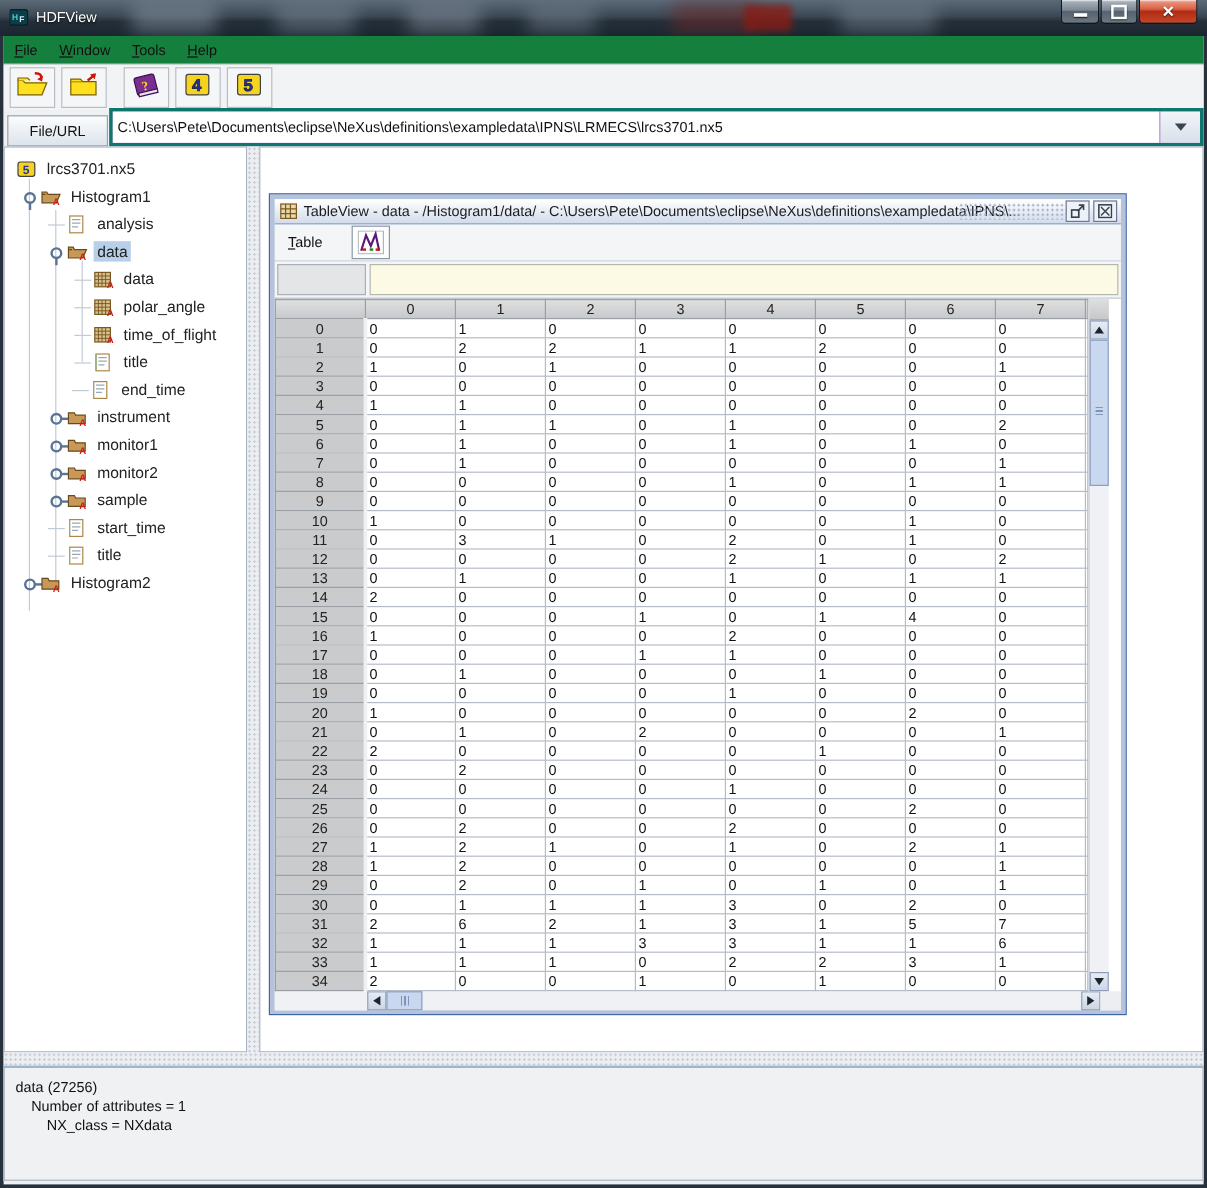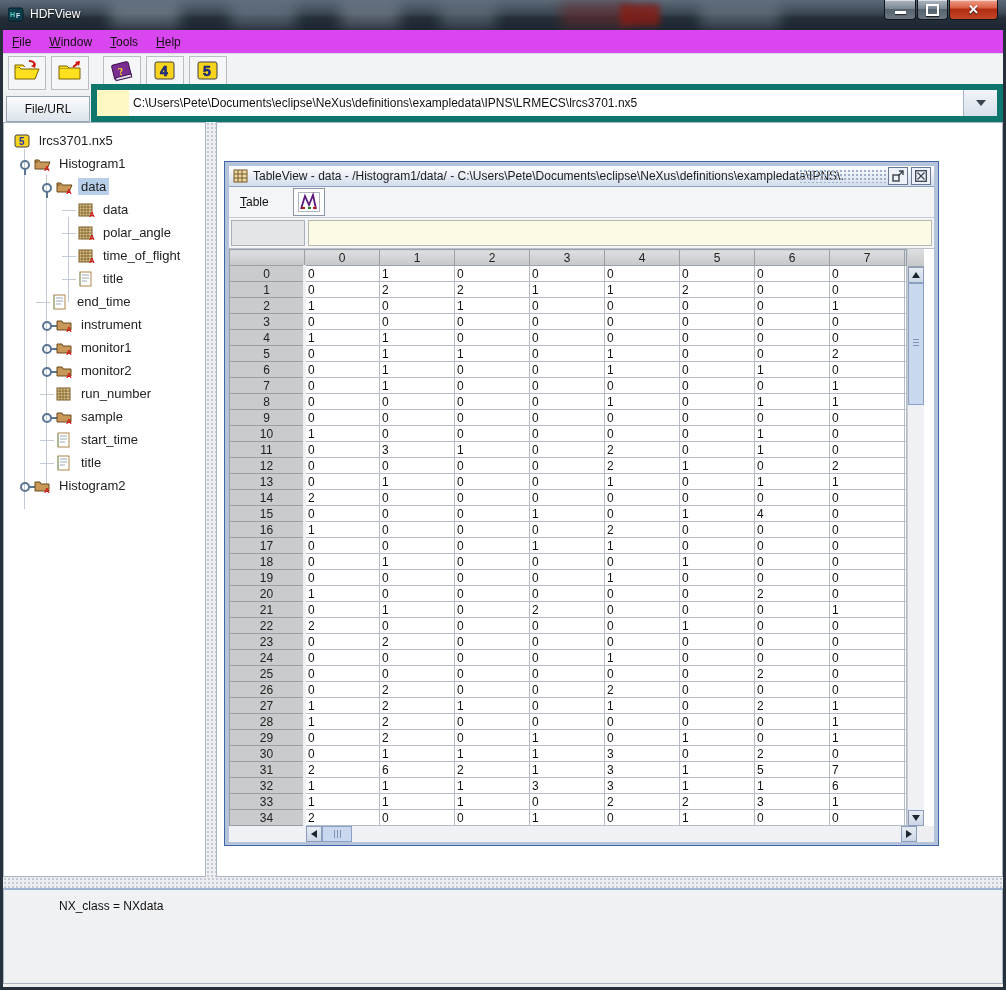--- a/index.html
+++ b/index.html
@@ -31,35 +31,35 @@
   .wbtn-min{width:30px;}
   .wbtn-max{width:29px;margin-left:1px;}
   .wbtn-close{width:47px;margin-left:1px;
     background:linear-gradient(#f0a08c 0%, #d95f44 40%, #b02c12 50%, #c8means 0, #c54628 100%);
     background:linear-gradient(#f0a08c 0%, #d95f44 40%, #b02c12 50%, #c54628 100%);}
   .glyph-min{width:11px;height:3px;background:#fff;box-shadow:0 1px 1px #222;margin-top:6px;}
   .glyph-max{width:9px;height:8px;border:2px solid #fff;box-shadow:0 1px 1px #222;}
   .glyph-x{color:#fff;font-size:13px;font-weight:bold;text-shadow:0 1px 1px #222;line-height:1;}
   
   .app{position:absolute;left:3px;top:30px;width:1000px;height:957px;background:#eef0f2;}
-  .menubar{position:absolute;left:0;top:0;width:100%;height:23px;background:#d946ef;
+  .menubar{position:absolute;left:0;top:0;width:100%;height:23px;background:#15803d;
     border-bottom:1px solid #d8dadd;display:flex;align-items:center;font-size:12px;color:#111;text-align:center;}
   .menu-item{padding:3px 9px;cursor:default;}
   .menu-item u{text-decoration:underline;}
   .toolbar{position:absolute;left:0;top:24px;width:100%;height:38px;background:#f2f3f5;display:flex;align-items:center;}
   .tbtn{width:36px;height:32px;margin-left:5px;background:#f5f6f8;border:1px solid #b9bec6;
     display:flex;align-items:center;justify-content:center;}
   .tbtn.group-gap{margin-left:14px;}
   
   .fileurl-row{position:absolute;left:0;top:62px;width:100%;height:30px;background:#eef0f2;
     display:flex;align-items:flex-end;border-bottom:1px solid #c4c9cf;}
   .fileurl-btn{width:82px;height:24px;margin-left:3px;font-size:12px;color:#111;
     background:linear-gradient(#fbfcfd,#dde4ec);border:1px solid #98a4b2;
     display:flex;align-items:center;justify-content:center;}
-  .fileurl-combo{flex:1;height:26px;margin-left:1px;background:#fef9c3;border:6px solid #0f766e;display:flex;padding-left:32px;}
+  .fileurl-combo{flex:1;height:26px;margin-left:1px;background:#f0abfc;border:3px solid #0f766e;display:flex;}
   .fileurl-input{flex:1;border:none;outline:none;font-family:"Liberation Sans",sans-serif;
     font-size:12px;color:#111;padding:0 4px;background:#fff;}
   .combo-arrow{width:33px;background:linear-gradient(#f2f5f9,#d8e0ea);border-left:1px solid #a8b2be;
     display:flex;align-items:center;justify-content:center;}
   .tri-down{width:0;height:0;border-left:5px solid transparent;border-right:5px solid transparent;border-top:6px solid #3a4350;}
   
   .tree-panel{position:absolute;left:0;top:92px;width:203px;height:755px;background:#fff;
     border:1px solid #aab4c0;box-sizing:border-box;overflow:hidden;}
   .v-divider{position:absolute;left:203px;top:92px;width:10px;height:755px;background:#eceef2;
     background-image:radial-gradient(#c6cbd3 1px, transparent 1px);background-size:4px 4px;}
@@ -252,20 +252,29 @@
         <div class="tree-row" style="padding-left: 14px;">
           <span class="knob expanded"></span>
           <span class="ticon"><svg width="18" height="16">
               <path d="M1 4 L1 13 L13 13 L16 6 L6 6 L5 4 Z" fill="#c89858" stroke="#6a4a18"></path>
               <path d="M1 6 L4 6" stroke="#6a4a18"></path>
               <text x="10" y="15" font-size="8" font-weight="bold" font-family="Liberation Sans" fill="#d41818">A</text>
             </svg></span>
           <span class="tlabel">Histogram1</span>
         </div>
         <div class="tree-row" style="padding-left: 36px;">
+          <span class="knob-spacer stub"></span>
+          <span class="ticon"><svg width="18" height="16">
+              <rect x="2" y="1" width="11" height="14" fill="#ffffff" stroke="#b08648"></rect>
+              <path d="M4 4 H11 M4 7 H11 M4 10 H9" stroke="#98a8b8" stroke-width="1"></path>
+              <path d="M2 1 L2 15" stroke="#88b088"></path>
+            </svg></span>
+          <span class="tlabel">analysis</span>
+        </div>
+        <div class="tree-row" style="padding-left: 36px;">
           <span class="knob expanded"></span>
           <span class="ticon"><svg width="18" height="16">
               <path d="M1 4 L1 13 L13 13 L16 6 L6 6 L5 4 Z" fill="#c89858" stroke="#6a4a18"></path>
               <path d="M1 6 L4 6" stroke="#6a4a18"></path>
               <text x="10" y="15" font-size="8" font-weight="bold" font-family="Liberation Sans" fill="#d41818">A</text>
             </svg></span>
           <span class="tlabel sel">data</span>
         </div>
         <div class="tree-row" style="padding-left: 58px;">
           <span class="knob-spacer stub"></span>
@@ -296,21 +305,21 @@
         </div>
         <div class="tree-row" style="padding-left: 58px;">
           <span class="knob-spacer stub"></span>
           <span class="ticon"><svg width="18" height="16">
               <rect x="2" y="1" width="11" height="14" fill="#ffffff" stroke="#b08648"></rect>
               <path d="M4 4 H11 M4 7 H11 M4 10 H9" stroke="#98a8b8" stroke-width="1"></path>
               <path d="M2 1 L2 15" stroke="#88b088"></path>
             </svg></span>
           <span class="tlabel">title</span>
         </div>
-        <div class="tree-row" style="padding-left: 32px;">
+        <div class="tree-row" style="padding-left: 32px; margin-left: 24px;">
           <span class="knob-spacer stub"></span>
           <span class="ticon"><svg width="18" height="16">
               <rect x="2" y="1" width="11" height="14" fill="#ffffff" stroke="#b08648"></rect>
               <path d="M4 4 H11 M4 7 H11 M4 10 H9" stroke="#98a8b8" stroke-width="1"></path>
               <path d="M2 1 L2 15" stroke="#88b088"></path>
             </svg></span>
           <span class="tlabel">end_time</span>
         </div>
         <div class="tree-row" style="padding-left: 36px;">
           <span class="knob collapsed"></span>
@@ -328,28 +337,20 @@
             </svg></span>
           <span class="tlabel">monitor1</span>
         </div>
         <div class="tree-row" style="padding-left: 36px;">
           <span class="knob collapsed"></span>
           <span class="ticon"><svg width="18" height="16">
               <path d="M1 4 L1 13 L15 13 L15 6 L7 6 L6 4 Z" fill="#c89858" stroke="#6a4a18"></path>
               <text x="10" y="15" font-size="8" font-weight="bold" font-family="Liberation Sans" fill="#d41818">A</text>
             </svg></span>
           <span class="tlabel">monitor2</span>
-        </div>
-        <div class="tree-row" style="padding-left: 36px;">
-          <span class="knob-spacer stub"></span>
-          <span class="ticon"><svg width="18" height="16">
-              <rect x="1" y="2" width="13" height="12" fill="#d8c090" stroke="#7a5a20"></rect>
-              <path d="M1 5 H14 M1 8 H14 M1 11 H14 M4 2 V14 M7 2 V14 M10 2 V14" stroke="#7a5a20" stroke-width="0.8"></path>
-            </svg></span>
-          <span class="tlabel">run_number</span>
         </div>
         <div class="tree-row" style="padding-left: 36px;">
           <span class="knob collapsed"></span>
           <span class="ticon"><svg width="18" height="16">
               <path d="M1 4 L1 13 L15 13 L15 6 L7 6 L6 4 Z" fill="#c89858" stroke="#6a4a18"></path>
               <text x="10" y="15" font-size="8" font-weight="bold" font-family="Liberation Sans" fill="#d41818">A</text>
             </svg></span>
           <span class="tlabel">sample</span>
         </div>
         <div class="tree-row" style="padding-left: 36px;">
@@ -889,15 +890,17 @@
       </div>
       <div class="hsb-btn">
           <div class="tri-rt"></div>
         </div>
       <div class="hsb-corner"></div>
     </div>
   </div>
 
   <div class="h-divider"></div>
   <div class="status-panel">
-      <div class="status-line" style="padding-left: 35px; margin-left: 20px;">NX_class = NXdata</div>
+      <div class="status-line" style="padding-left: 9px;">data (27256)</div>
+      <div class="status-line" style="padding-left: 22px;">Number of attributes = 1</div>
+      <div class="status-line" style="padding-left: 35px;">NX_class = NXdata</div>
     </div>
 </div>
 
 </body></html>

